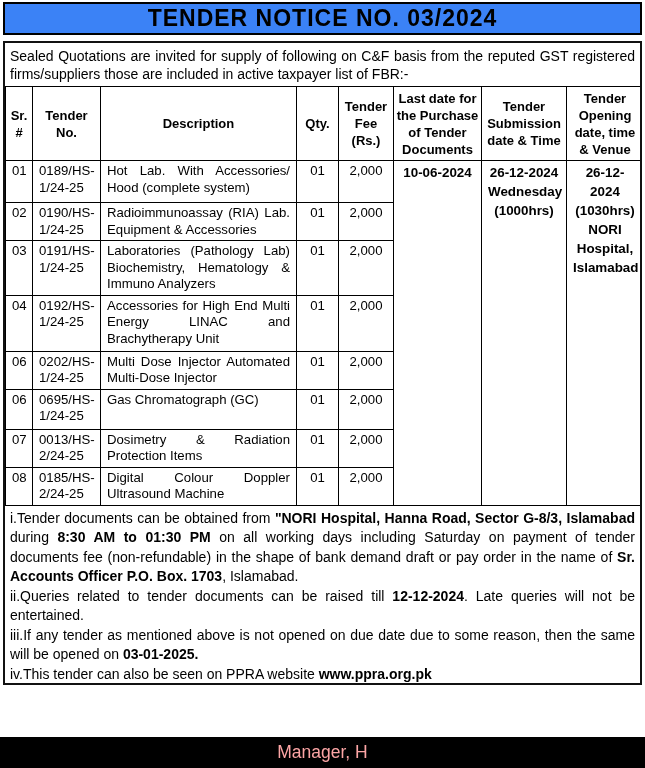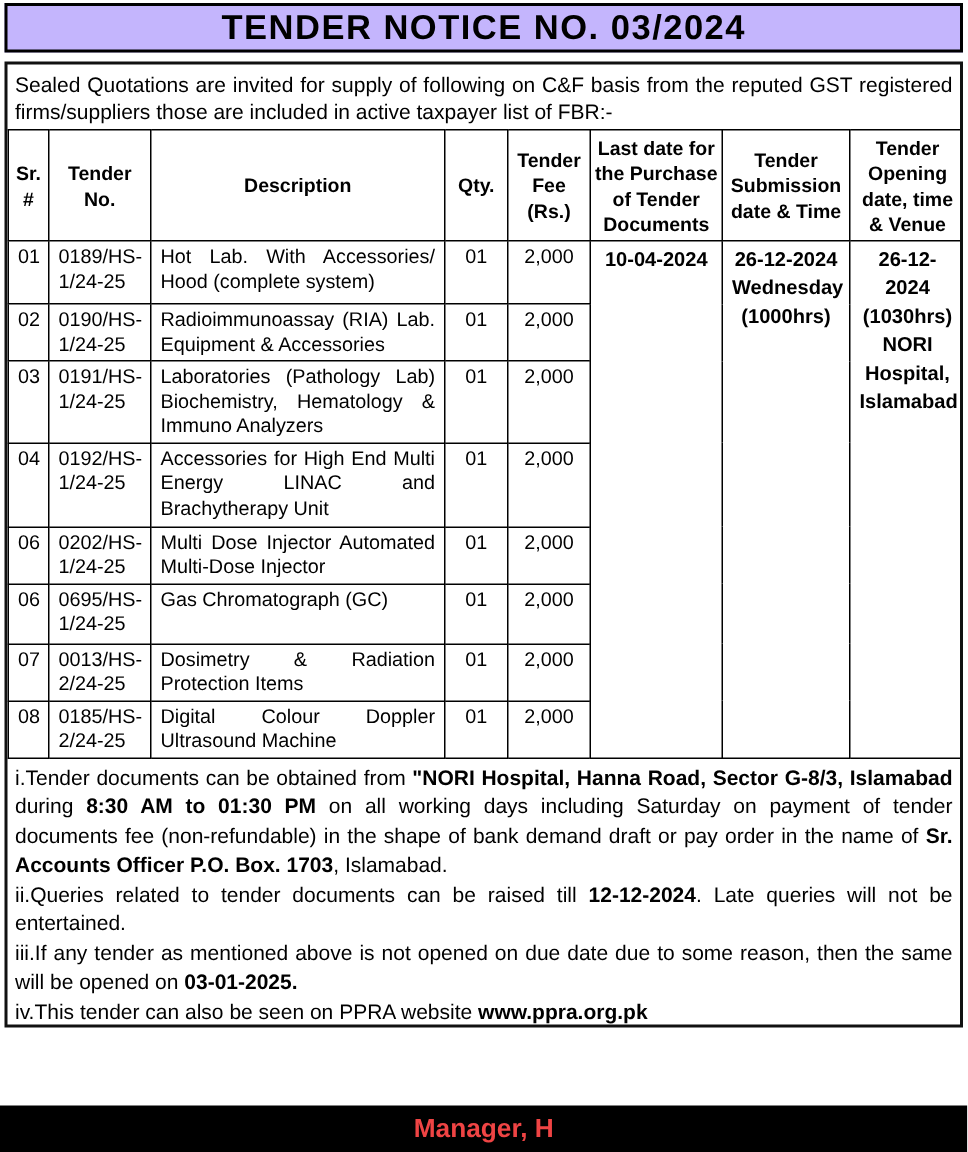--- a/index.html
+++ b/index.html
@@ -8,21 +8,21 @@
     width: 645px;
     height: 768px;
     background: #ffffff;
     font-family: "Liberation Sans", sans-serif;
     color: #000;
     overflow: hidden;
     box-sizing: border-box;
   }
   .title-band {
     margin: 2px 3px 6px 3px;
-    background: #c4b5fd;
+    background: #3b82f6;
     border: 2px solid #000;
     height: 29px;
     display: flex;
     align-items: center;
     justify-content: center;
     font-size: 23px;
     font-weight: bold;
     letter-spacing: 1px;
   }
   .content-box {
@@ -83,23 +83,23 @@
     padding: 3px 5px 0 5px;
     font-size: 14px;
     line-height: 19.5px;
   }
   .note { text-align: justify; }
   .note b { font-weight: bold; }
   .footer-bar {
     position: absolute;
     left: 0; right: 0; bottom: 0;
     background: #000;
-    color: #ef4444;
+    color: #fca5a5;
     text-align: center;
-    font-weight: bold;
+    font-weight: normal;
     font-size: 17.5px;
     line-height: 24px;
     padding: 3px 0 4px 0;
   }
 </style>
 </head>
 <body>
 
 <div id="page">
 
@@ -145,21 +145,21 @@
 date, time
 &amp; Venue</th>
       </tr>
       <tr class="r1">
         <td class="c-sr">01</td>
         <td class="c-tno">0189/HS-
 1/24-25</td>
         <td class="c-desc">Hot Lab. With Accessories/ Hood (complete system)</td>
         <td class="c-qty">01</td>
         <td class="c-fee">2,000</td>
-        <td class="c-merged" rowspan="8">10-04-2024</td>
+        <td class="c-merged" rowspan="8">10-06-2024</td>
         <td class="c-merged" rowspan="8">26-12-2024
 Wednesday
 (1000hrs)</td>
         <td class="c-merged" rowspan="8">26-12-2024
 (1030hrs)
 NORI
 Hospital,
 Islamabad</td>
       </tr>
       <tr class="r2">

